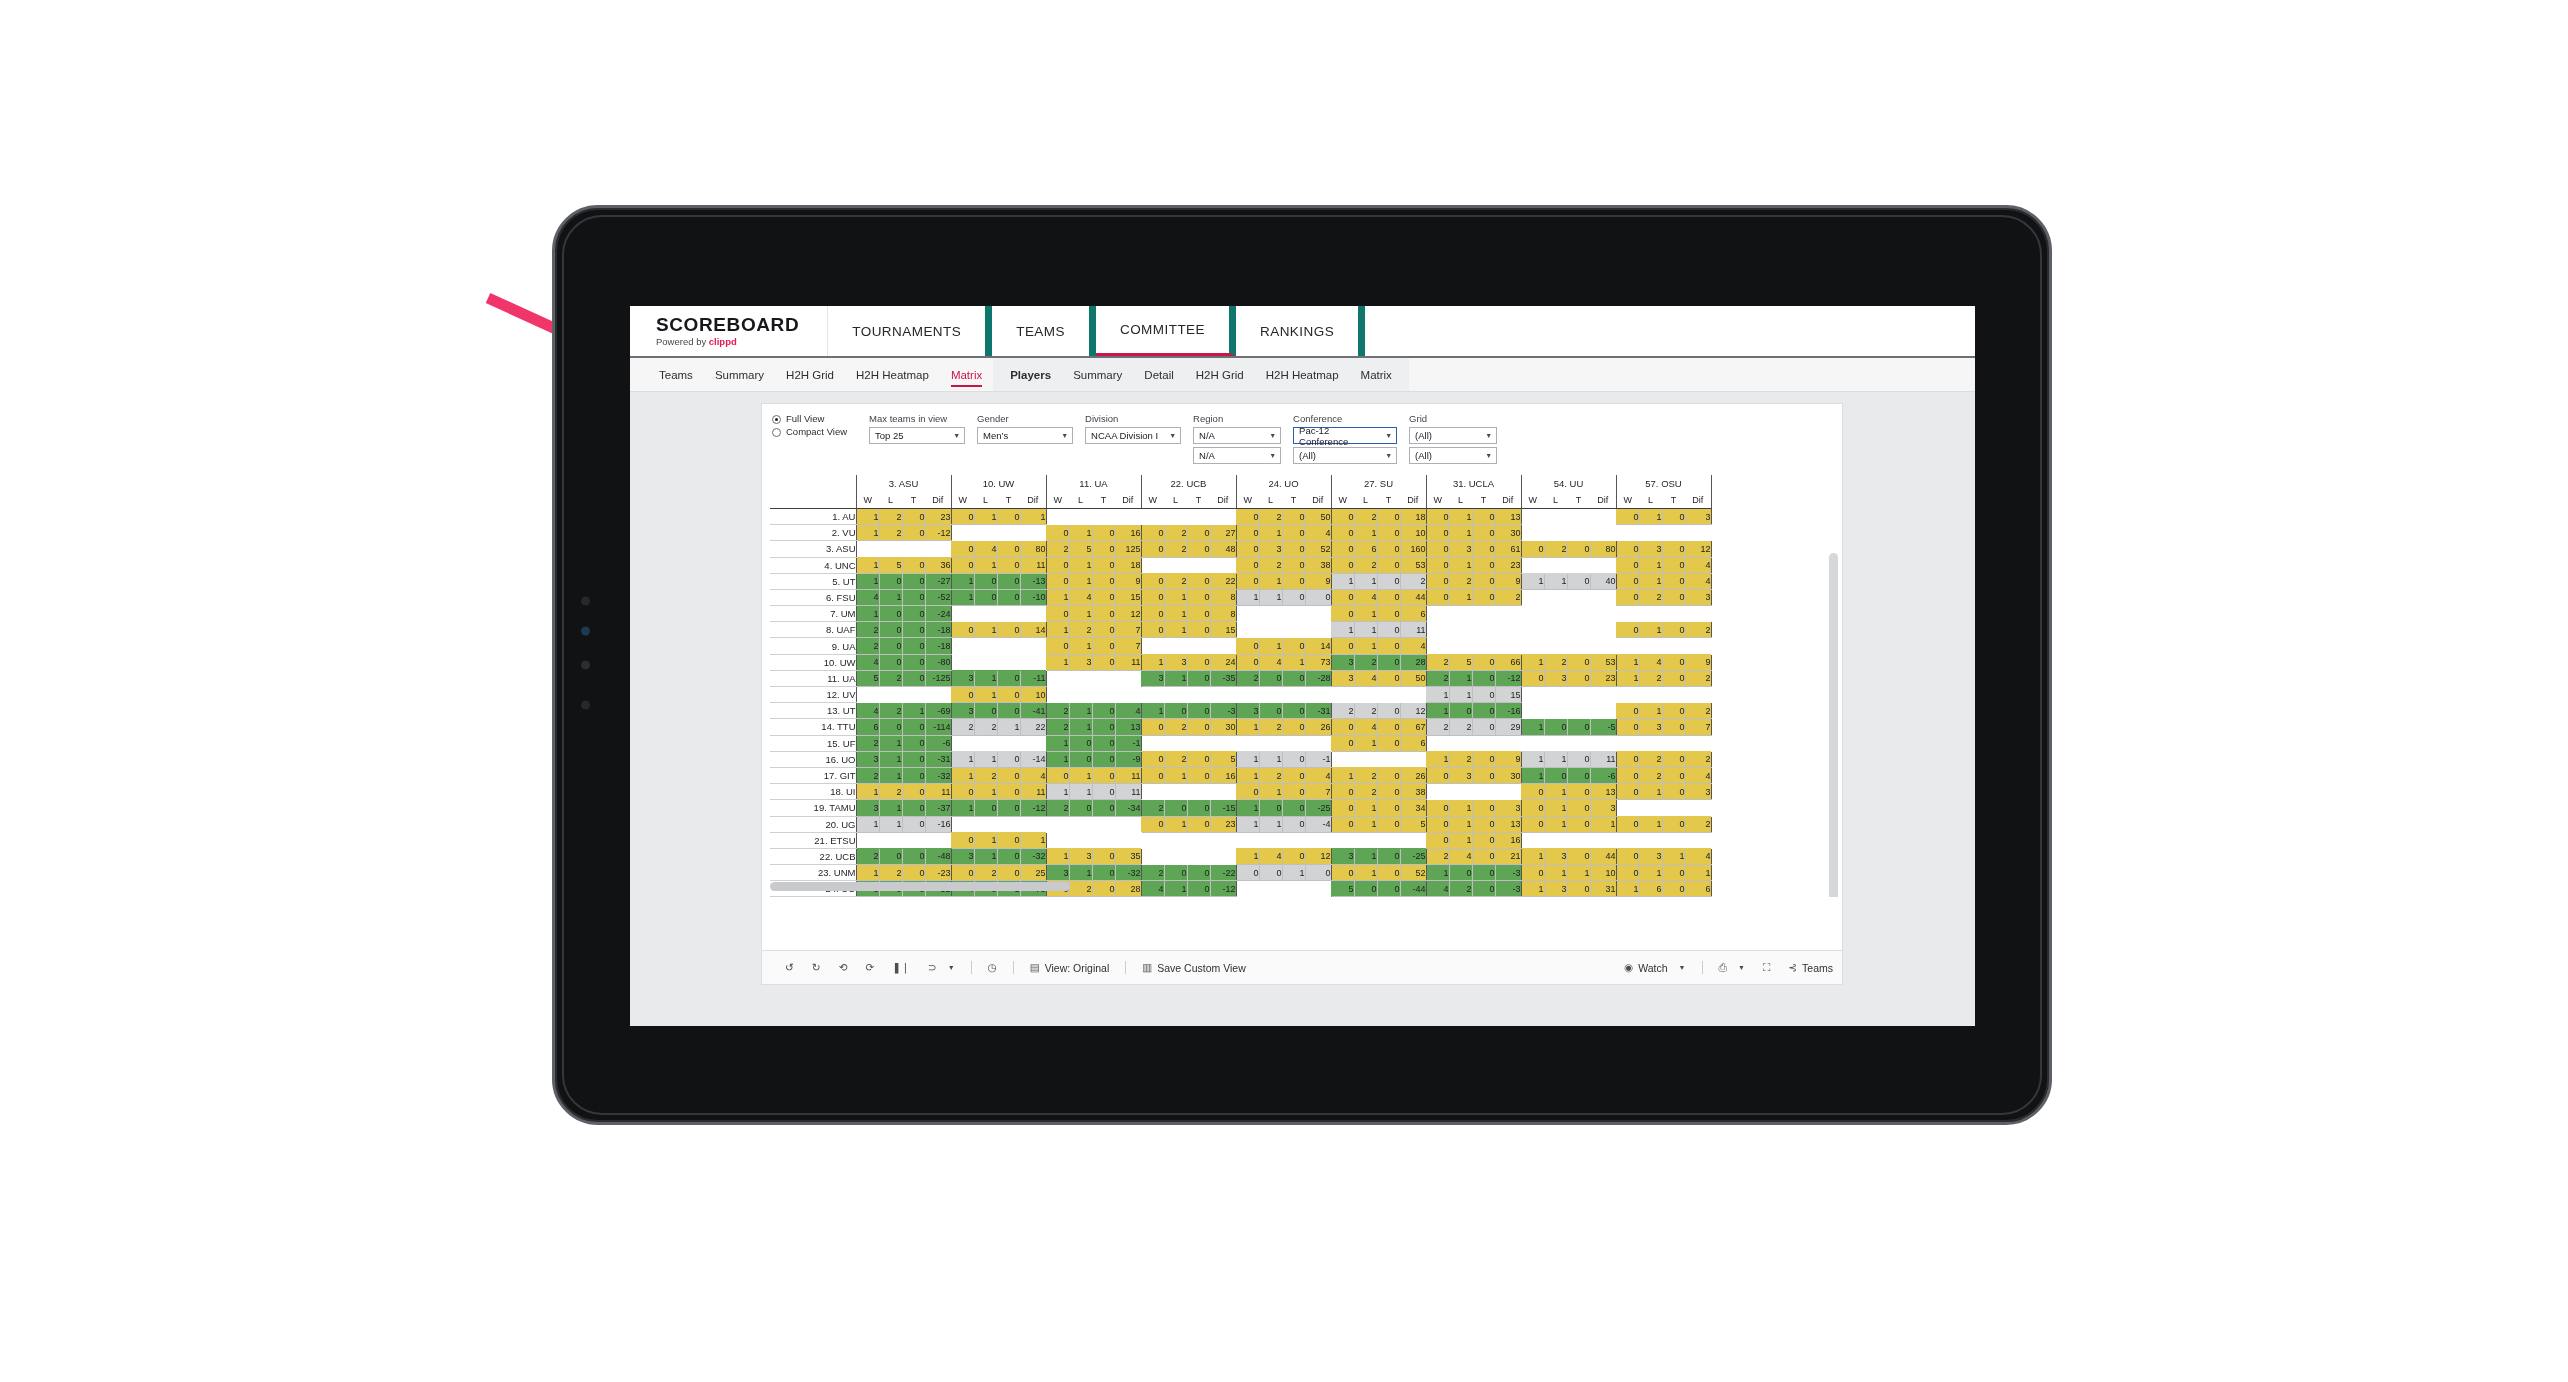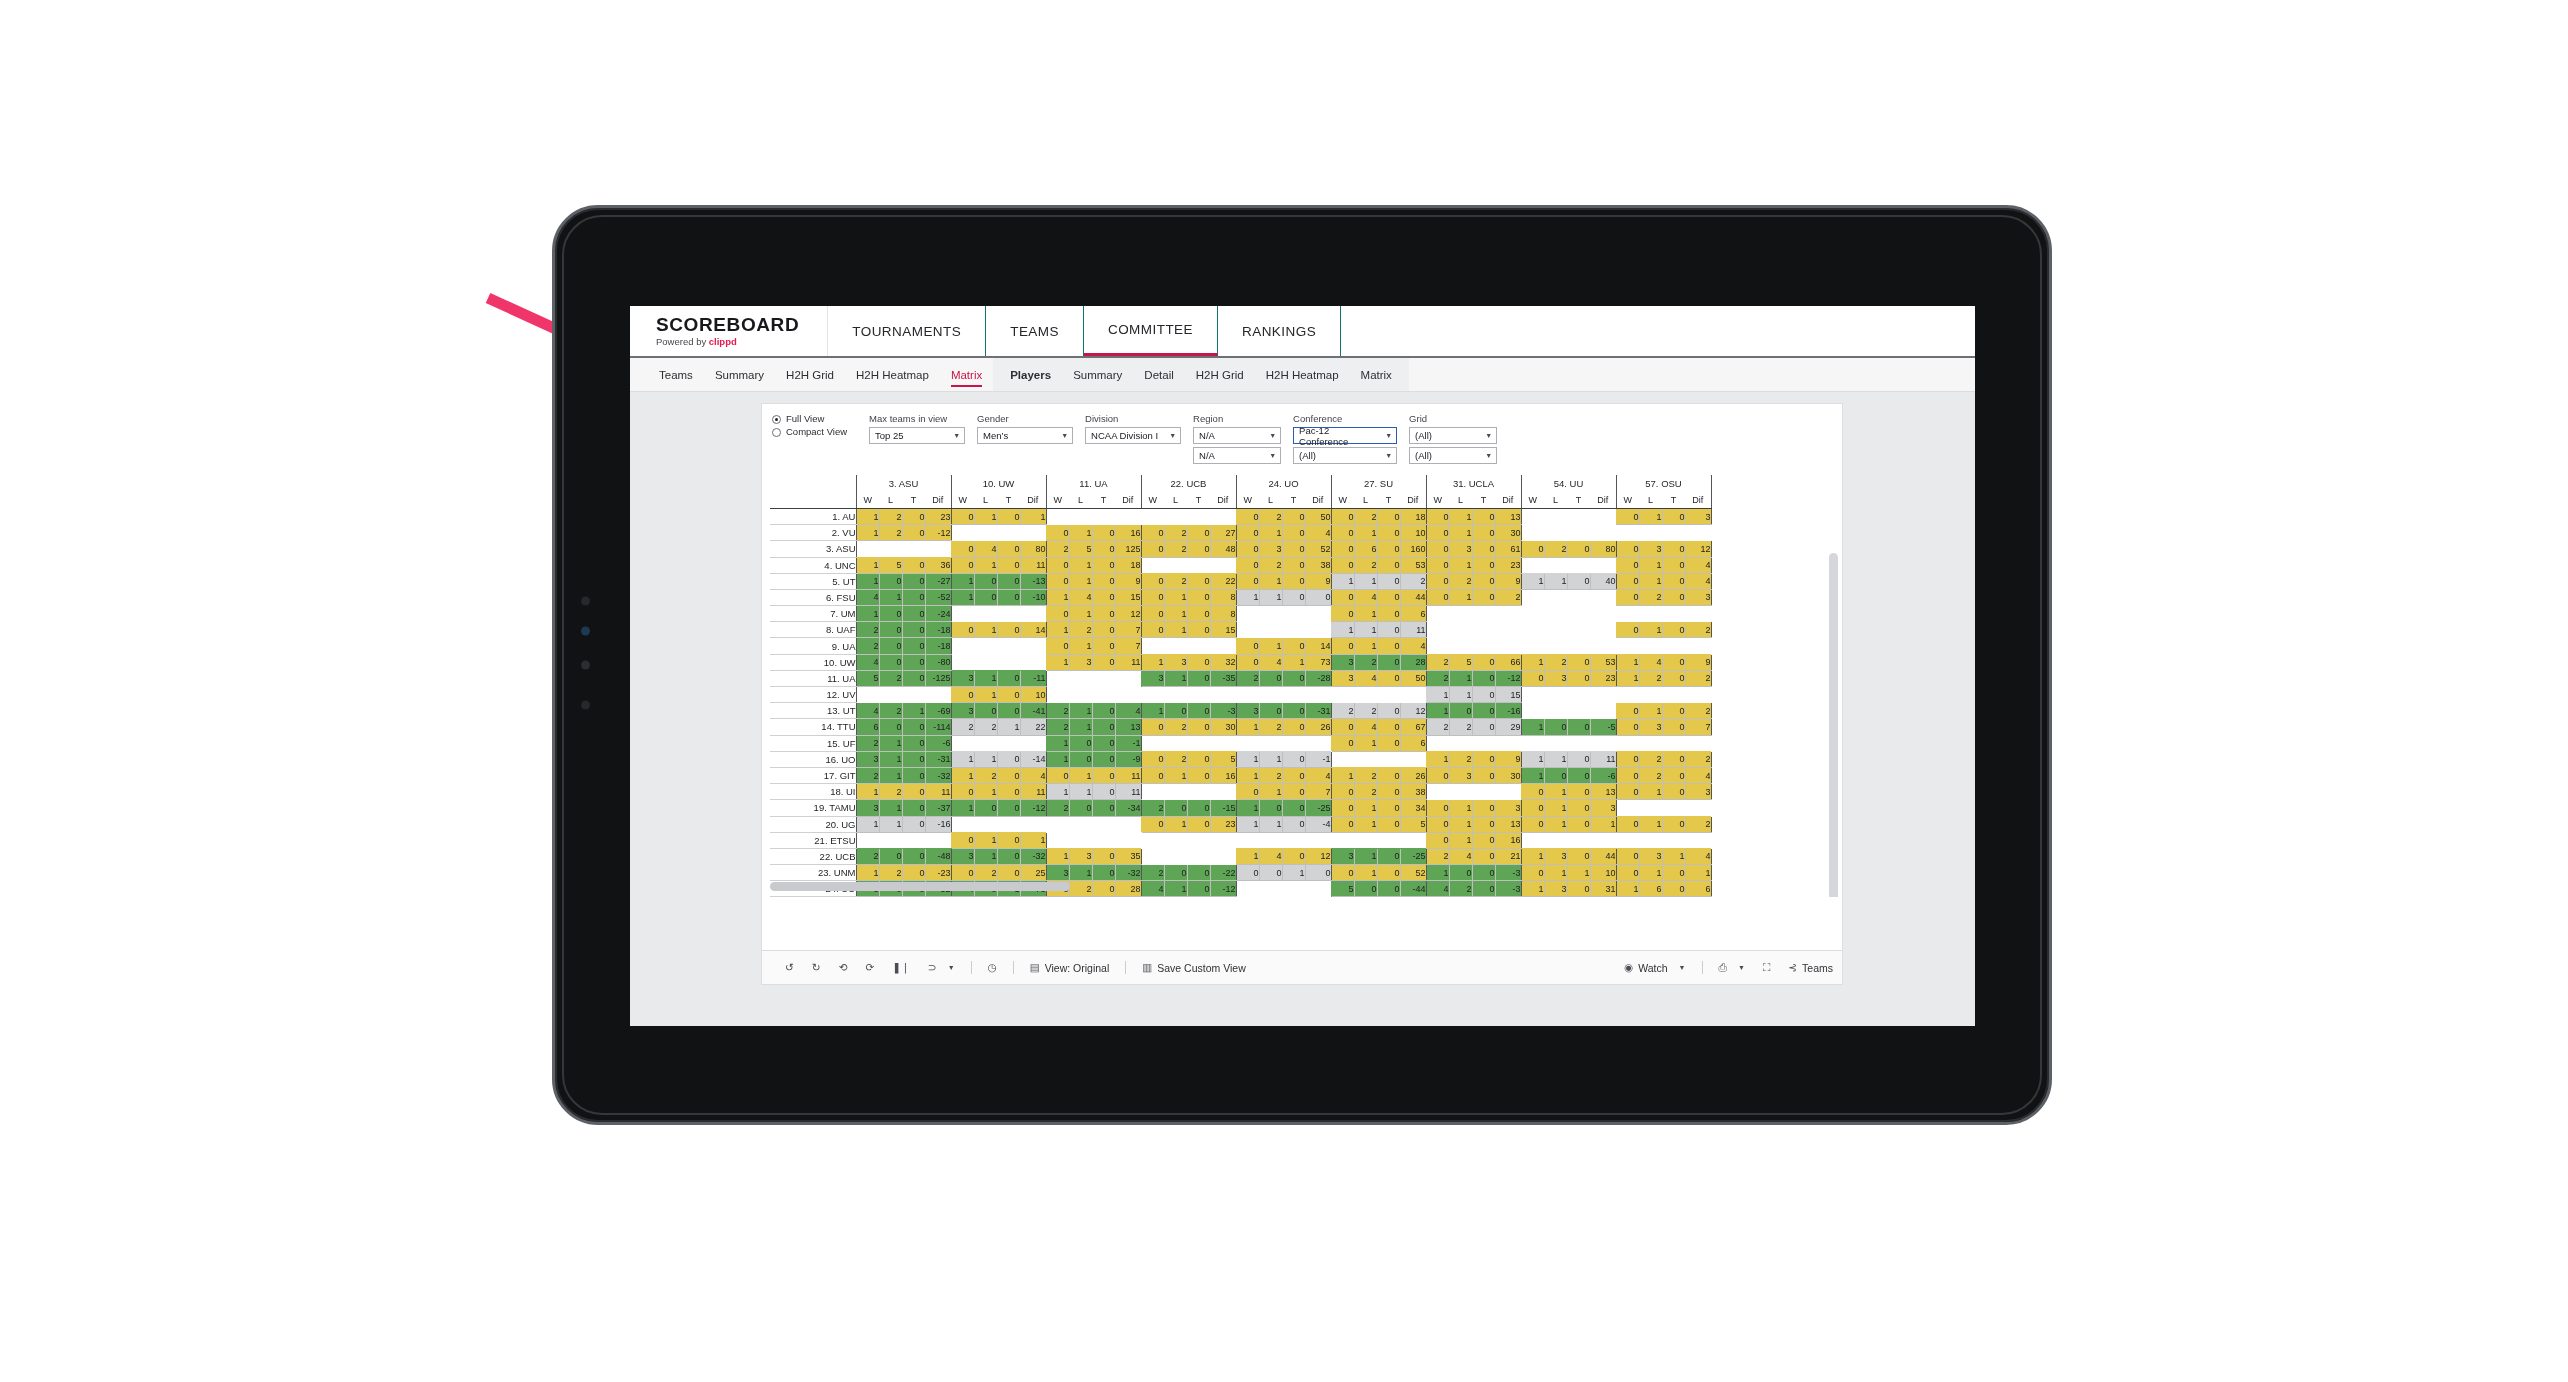--- a/index.html
+++ b/index.html
@@ -72,21 +72,21 @@
     color: #17181c; font-family: "Liberation Sans", sans-serif;
     line-height: 1;
   }
   .brand-sub { font-size: 9.5px; color: #44464c; margin-top: 3px; line-height: 1; }
   .brand-sub b { color: #e8174e; font-weight: bold; }
 
   .topnav { display: flex; align-items: stretch; }
   .topnav-item {
     display: flex; align-items: center; padding: 0 24px;
     font-size: 13.5px; color: #26272b; letter-spacing: 0.45px;
-    border-right: 1px solid #0f766e; white-space: nowrap;
+    border-right: 7px solid #0f766e; white-space: nowrap;
   }
   .topnav-item.active { border-bottom: 3px solid #c8164a; }
 
   
   .subnav {
     display: flex; align-items: center;
     height: 34px; background: #f6f6f7;
     border-bottom: 1px solid #dcdde0;
     padding-left: 18px;
   }
@@ -755,21 +755,21 @@
                     <td class="cell empty" style="width: 23px;"></td>
                     <td class="cell empty" style="width: 23px;"></td>
                     <td class="cell empty grpend" style="width: 26px;"></td>
                     <td class="cell y grpstart" style="width: 23px;">1</td>
                     <td class="cell y" style="width: 23px;">3</td>
                     <td class="cell y" style="width: 23px;">0</td>
                     <td class="cell y grpend" style="width: 26px;">11</td>
                     <td class="cell y grpstart" style="width: 23px;">1</td>
                     <td class="cell y" style="width: 23px;">3</td>
                     <td class="cell y" style="width: 23px;">0</td>
-                    <td class="cell y grpend" style="width: 26px;">32</td>
+                    <td class="cell y grpend" style="width: 26px;">24</td>
                     <td class="cell y grpstart" style="width: 23px;">0</td>
                     <td class="cell y" style="width: 23px;">4</td>
                     <td class="cell y" style="width: 23px;">1</td>
                     <td class="cell y grpend" style="width: 26px;">73</td>
                     <td class="cell g grpstart" style="width: 23px;">3</td>
                     <td class="cell g" style="width: 23px;">2</td>
                     <td class="cell g" style="width: 23px;">0</td>
                     <td class="cell g grpend" style="width: 26px;">28</td>
                     <td class="cell y grpstart" style="width: 23px;">2</td>
                     <td class="cell y" style="width: 23px;">5</td>

